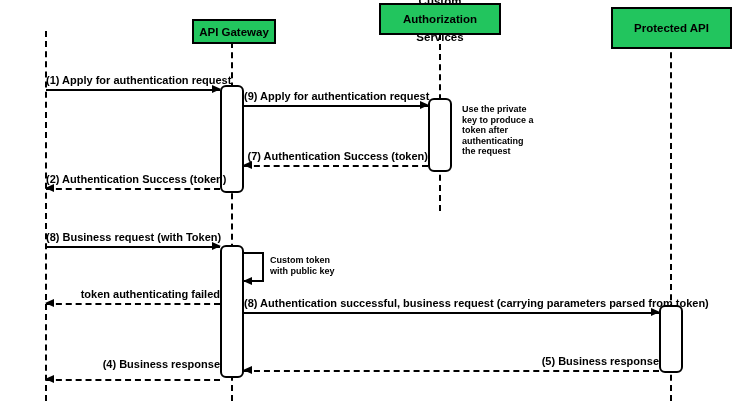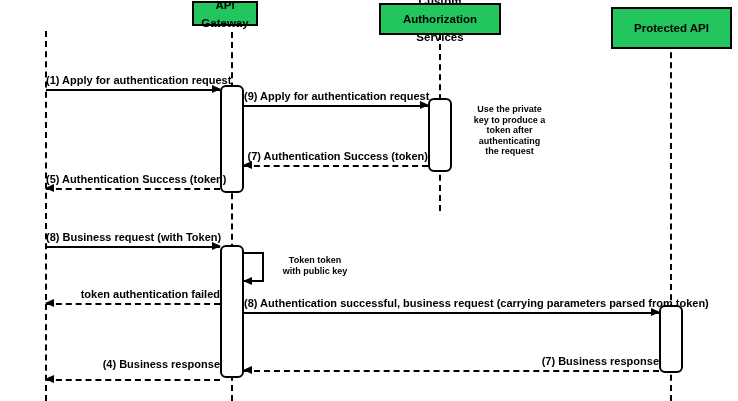--- a/index.html
+++ b/index.html
@@ -49,39 +49,39 @@
     border:2px solid #000; border-left:none; background:transparent; z-index:4;
   }
   .loop-arrow {
     position:absolute; left:-1px; bottom:-5px; width:0; height:0;
     border-top:4px solid transparent; border-bottom:4px solid transparent;
     border-right:9px solid #000;
   }
   
   .note-text {
     position:absolute; font-size:9px; font-weight:bold; line-height:10.5px;
-    white-space:pre-line; text-align:center; z-index:4;
+    white-space:pre-line; text-align:left; z-index:4;
   }
 </style>
 </head>
 <body>
 
 <div class="canvas">
 
   <div class="lifeline" style="left:45px; top:31px; height:370px"></div>
   <div class="lifeline" style="left:231px; top:32px; height:369px"></div>
   <div class="lifeline" style="left:439px; top:34px; height:177px"></div>
   <div class="lifeline" style="left:670px; top:32px; height:369px"></div>
 
   <div class="activation" style="left:220px; top:85px; height:108px"></div>
   <div class="activation" style="left:428px; top:98px; height:74px"></div>
   <div class="activation" style="left:220px; top:245px; height:133px"></div>
   <div class="activation" style="left:659px; top:305px; height:68px"></div>
 
-  <div class="participant" style="left:192px; top:1px; width:66px; height:25px">
+  <div class="participant" style="left:192px; top:19px; width:84px; height:25px">
     <span>API Gateway</span>
   </div>
   <div class="participant" style="left:379px; top:3px; width:122px; height:32px">
     <span>Custom Authorization Services</span>
   </div>
   <div class="participant" style="left:611px; top:7px; width:121px; height:42px">
     <span>Protected API</span>
   </div>
 
   <div class="msg" style="left:46px; top:90px; width:174px">
@@ -96,51 +96,51 @@
     <div class="arrow-right"></div>
   </div>
 
   <div class="msg" style="left:244px; top:166px; width:184px">
     <div class="msg-label">(7) Authentication Success (token)</div>
     <div class="msg-line dashed"></div>
     <div class="arrow-left"></div>
   </div>
 
   <div class="msg" style="left:46px; top:189px; width:174px">
-    <div class="msg-label">(5) Authentication Success (token)</div>
+    <div class="msg-label">(2) Authentication Success (token)</div>
     <div class="msg-line dashed"></div>
     <div class="arrow-left"></div>
   </div>
 
   <div class="msg" style="left:46px; top:247px; width:174px">
     <div class="msg-label">(8) Business request (with Token)</div>
     <div class="msg-line"></div>
     <div class="arrow-right"></div>
   </div>
 
   <div class="self-loop" style="left:244px; top:252px; width:20px; height:30px">
     <div class="loop-arrow"></div>
   </div>
-  <div class="note-text" style="left:270px; top:255px; width:90px">Token token
+  <div class="note-text" style="left:270px; top:255px; width:90px">Custom token
 with public key</div>
 
   <div class="msg" style="left:46px; top:304px; width:174px">
-    <div class="msg-label">token authentication failed</div>
+    <div class="msg-label">token authenticating failed</div>
     <div class="msg-line dashed"></div>
     <div class="arrow-left"></div>
   </div>
 
   <div class="msg" style="left:244px; top:313px; width:415px">
     <div class="msg-label">(8) Authentication successful, business request (carrying parameters parsed from token)</div>
     <div class="msg-line"></div>
     <div class="arrow-right"></div>
   </div>
 
   <div class="msg" style="left:244px; top:371px; width:415px">
-    <div class="msg-label">(7) Business response</div>
+    <div class="msg-label">(5) Business response</div>
     <div class="msg-line dashed"></div>
     <div class="arrow-left"></div>
   </div>
 
   <div class="msg" style="left:46px; top:380px; width:174px">
     <div class="msg-label high">(4) Business response</div>
     <div class="msg-line dashed"></div>
     <div class="arrow-left"></div>
   </div>
 

